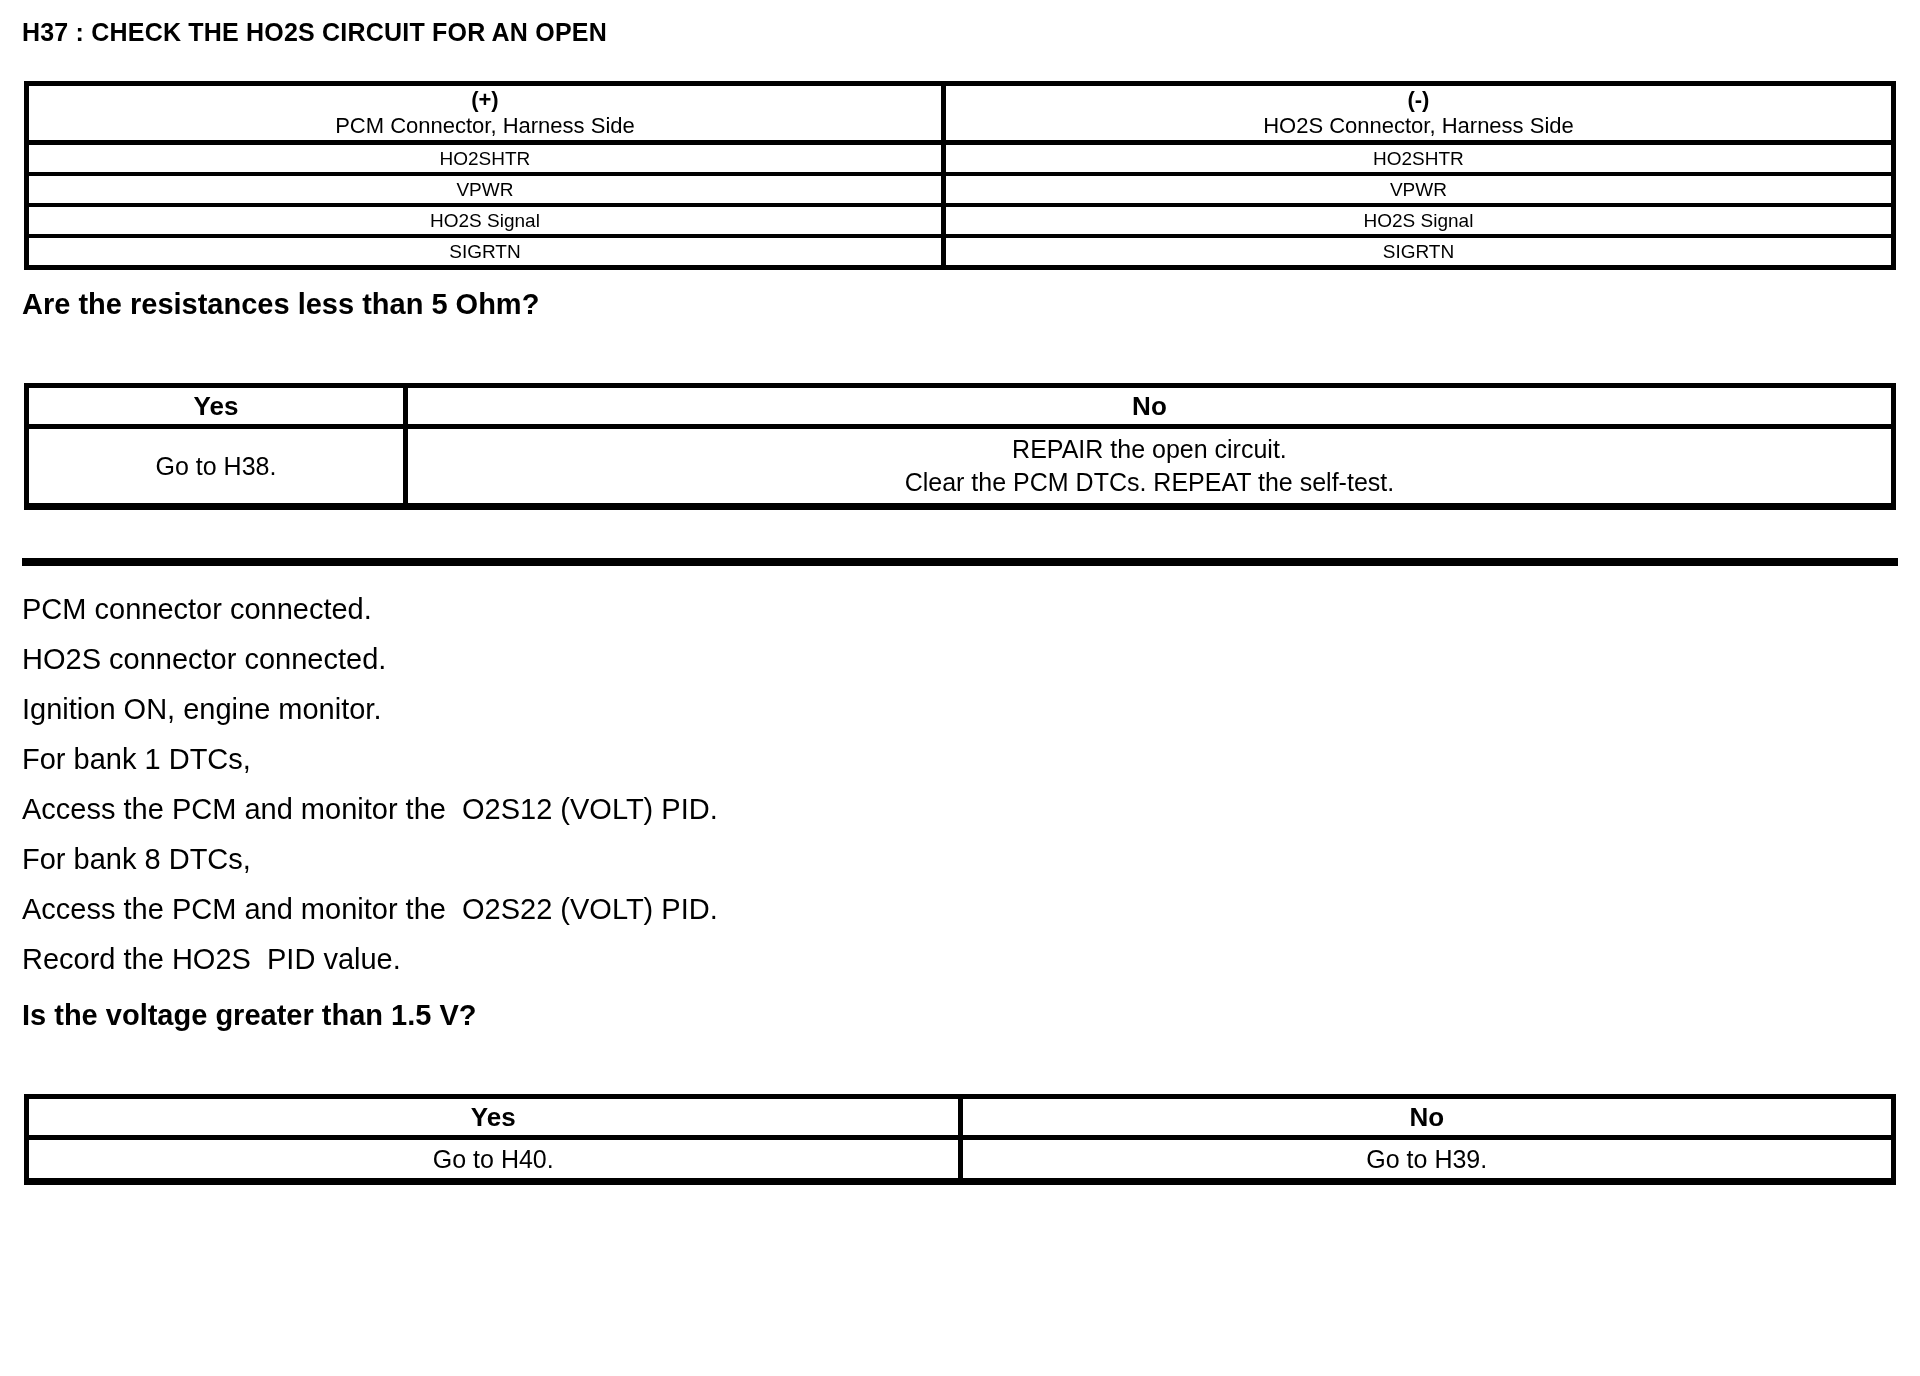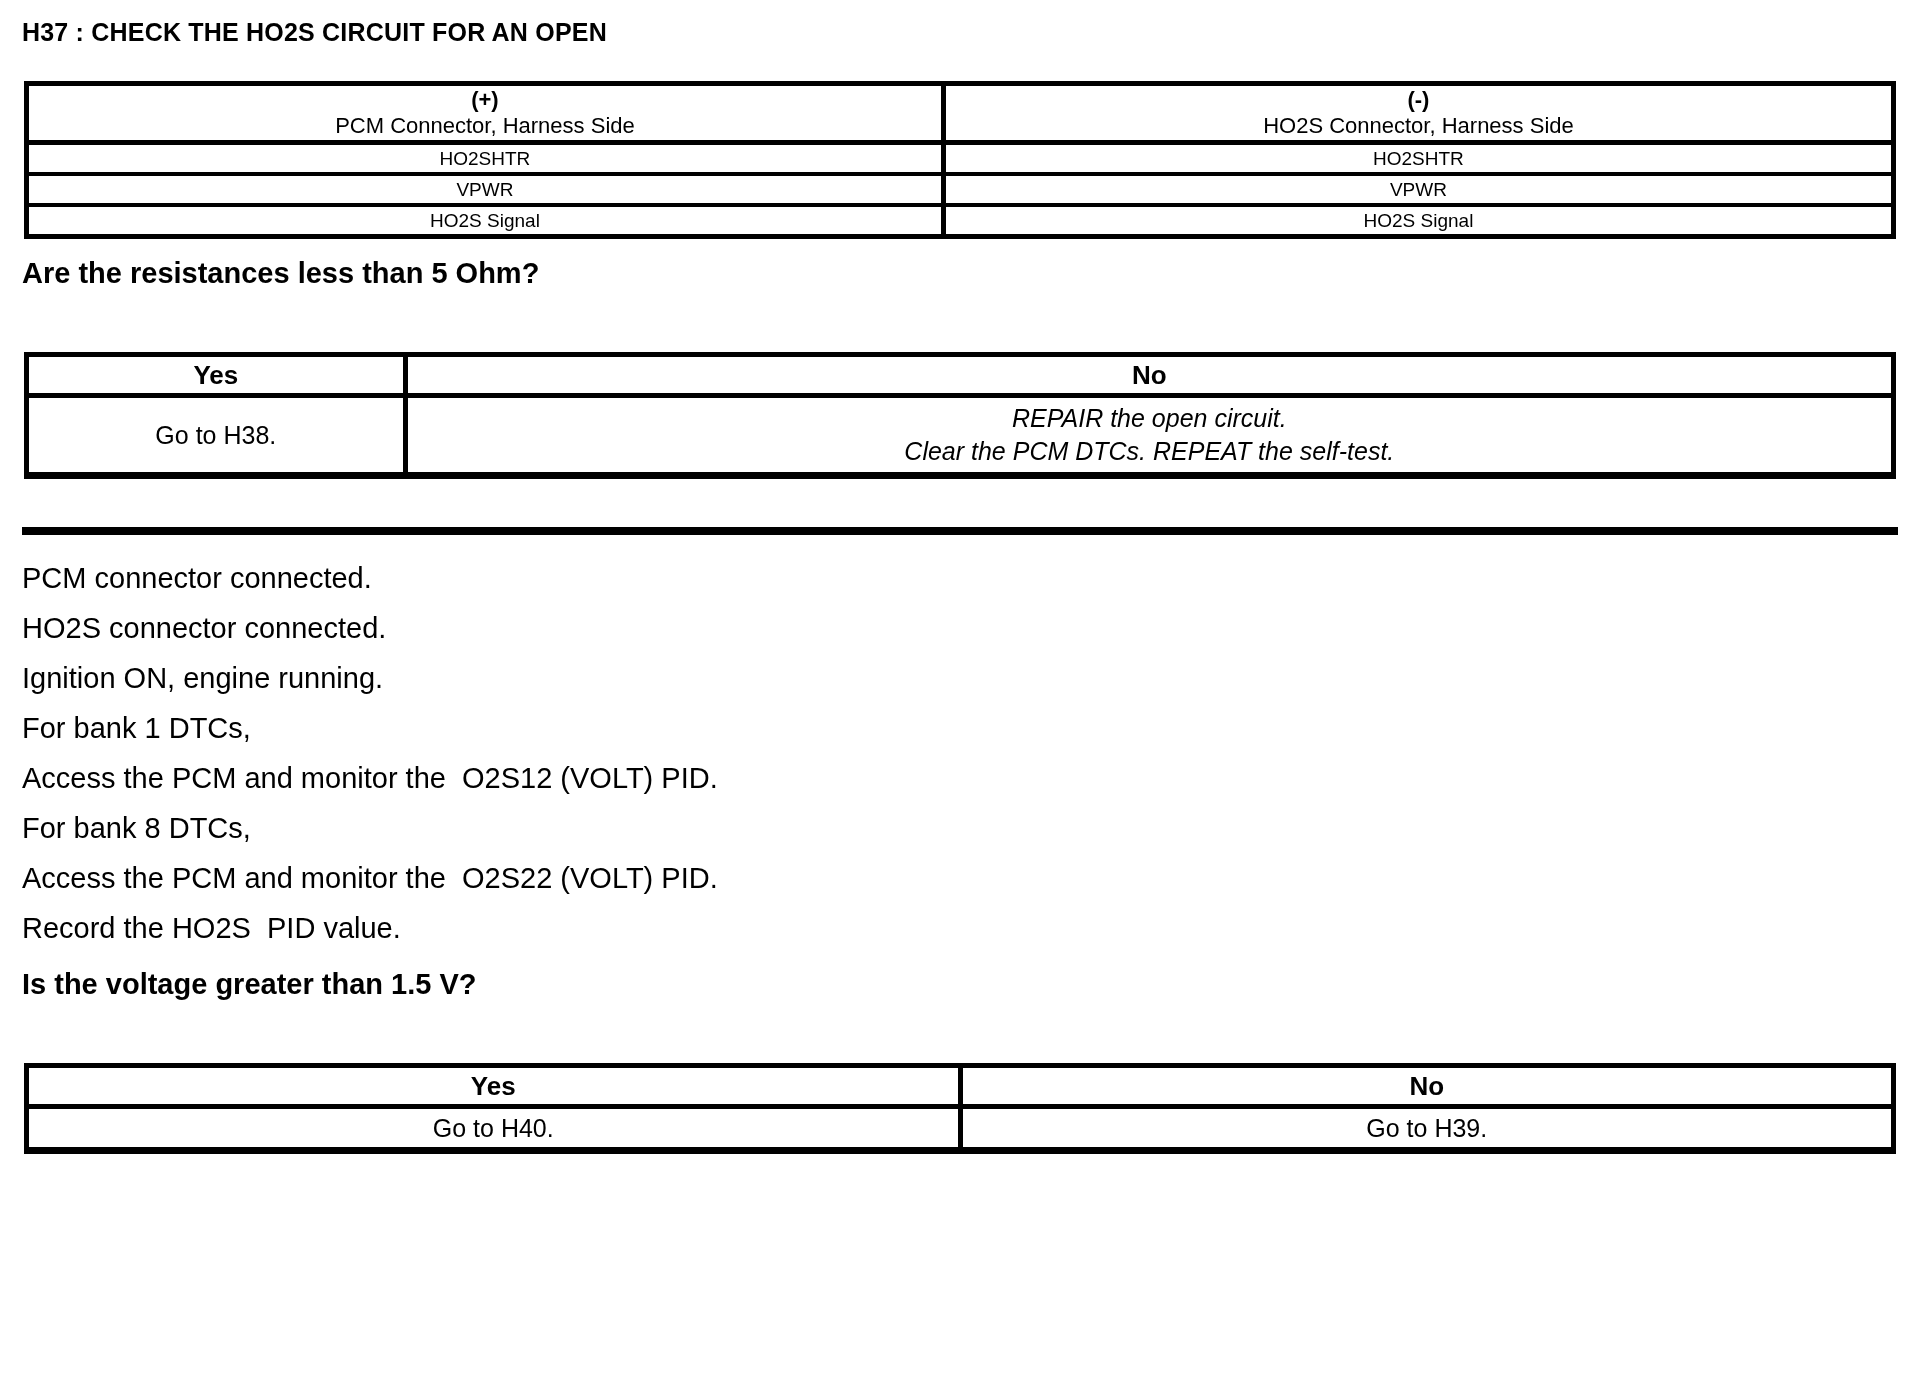--- a/index.html
+++ b/index.html
@@ -94,21 +94,20 @@
   }
   table.decision td:last-child { border-right: none; }
   table.decision.first { margin-top: 62px; }
   table.decision.first td { height: 70px; }
   table.decision.second { margin-top: 54px; }
   table.decision.second td { height: 34px; }
   td.left-cell {
     text-align: left;
     padding-left: 8px;
     line-height: 33px;
-    font-style: italic;
   }
   
   .section-rule {
     width: 1876px;
     height: 8px;
     background: #000;
     border: none;
     margin: 0;
   }
   .rule-1 { margin-top: 48px; }
@@ -157,20 +156,24 @@
           <td>HO2SHTR</td>
         </tr>
         <tr>
           <td>VPWR</td>
           <td>VPWR</td>
         </tr>
         <tr>
           <td>HO2S Signal</td>
           <td>HO2S Signal</td>
         </tr>
+        <tr>
+          <td>SIGRTN</td>
+          <td>SIGRTN</td>
+        </tr>
       </tbody>
     </table>
 
     <p class="question">Are the resistances less than 5 Ohm?</p>
 
     <table class="decision first">
       <thead>
         <tr>
           <th>Yes</th>
           <th>No</th>
@@ -188,21 +191,21 @@
     </table>
   </section>
 
   <hr class="section-rule rule-1">
 
   <section>
 
     <ul class="instructions">
       <li>PCM connector connected.</li>
       <li>HO2S connector connected.</li>
-      <li>Ignition ON, engine running.</li>
+      <li>Ignition ON, engine monitor.</li>
       <li>For bank 1 DTCs,</li>
       <li>Access the PCM and monitor the  O2S12 (VOLT) PID.</li>
       <li>For bank 8 DTCs,</li>
       <li>Access the PCM and monitor the  O2S22 (VOLT) PID.</li>
       <li>Record the HO2S  PID value.</li>
     </ul>
 
     <p class="question question-2">Is the voltage greater than 1.5 V?</p>
 
     <table class="decision second">

